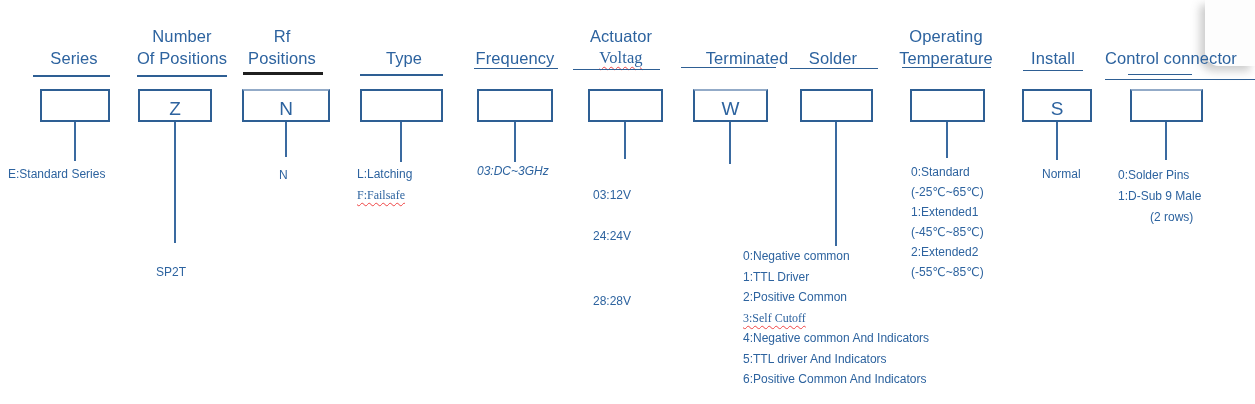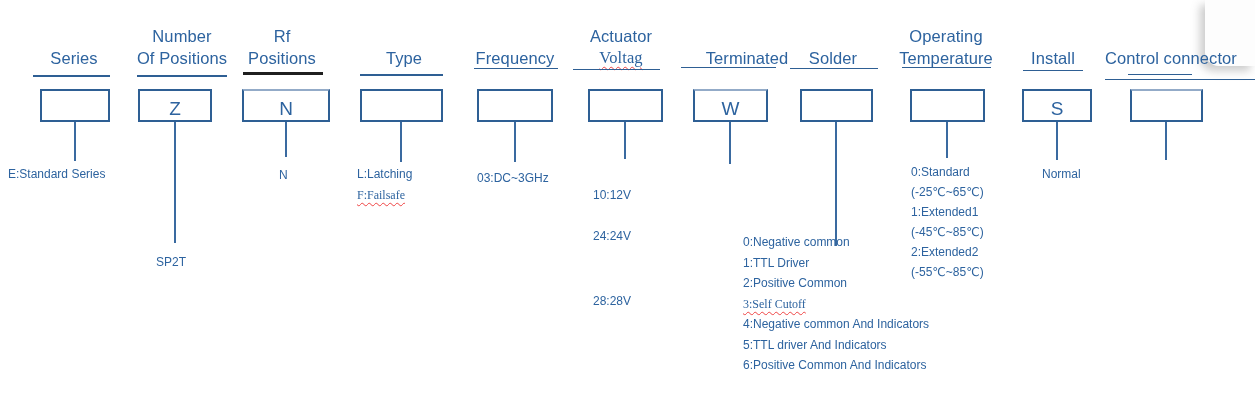--- a/index.html
+++ b/index.html
@@ -41,34 +41,34 @@
     position:absolute;color:var(--txt);font-size:12px;line-height:20.5px;
     white-space:nowrap;z-index:2;
   }
   .note span{display:block;}
   .sq{text-decoration-line:underline;text-decoration-style:wavy;text-decoration-color:var(--red);text-decoration-thickness:1px;text-underline-offset:3px;font-family:Liberation Serif, serif;}
   .indent{padding-left:32px;}
   
   .h1{left:74px;}  .u1{left:33px;top:75px;width:77px;}
   .b1{left:40px;width:70px;} .s1{left:74px;top:121px;height:40px;} .n1{left:8px;top:164px;}
   .h2{left:182px;} .u2{left:137px;top:75px;width:90px;}
-  .b2{left:138px;width:74px;} .s2{left:174px;top:121px;height:122px;} .n2{left:156px;top:252px;}
+  .b2{left:138px;width:74px;} .s2{left:174px;top:121px;height:122px;} .n2{left:156px;top:262px;}
   .h3{left:282px;} .u3{left:243px;top:72px;width:80px;height:2.5px;background:var(--black);}
   .b3{left:242px;width:88px;} .s3{left:285px;top:121px;height:36px;} .n3{left:279px;top:165px;}
   .h4{left:404px;} .u4{left:360px;top:74px;width:83px;height:2px;}
   .b4{left:360px;width:83px;} .s4{left:400px;top:121px;height:41px;} .n4{left:357px;top:164px;line-height:21px;}
   .h5{left:515px;} .u5{left:474px;top:68px;width:84px;height:1.2px;}
-  .b5{left:477px;width:76px;} .s5{left:514px;top:121px;height:41px;} .n5{left:477px;top:168px;}
+  .b5{left:477px;width:76px;} .s5{left:514px;top:121px;height:41px;} .n5{left:477px;top:161px;font-style:italic;}
   .h6{left:621px;} .u6{left:573px;top:69px;width:87px;height:1.2px;}
   .b6{left:588px;width:75px;} .s6{left:624px;top:121px;height:38px;}
   .n6a{left:593px;top:185px;} .n6b{left:593px;top:226px;} .n6c{left:593px;top:291px;}
   .h7{left:747px;} .u7{left:681px;top:67px;width:95px;height:1.2px;}
   .b7{left:693px;width:75px;} .s7{left:729px;top:120px;height:44px;}
   .h8{left:833px;} .u8{left:790px;top:68px;width:88px;height:1.2px;}
-  .b8{left:800px;width:73px;} .s8{left:835px;top:121px;height:125px;} .n8{left:743px;top:232px;}
+  .b8{left:800px;width:73px;} .s8{left:835px;top:121px;height:125px;} .n8{left:743px;top:246px;}
   .h9{left:946px;} .u9{left:902px;top:67px;width:89px;height:1.2px;}
   .b9{left:910px;width:75px;} .s9{left:946px;top:121px;height:37px;} .n9{left:911px;top:162px;line-height:20px;}
   .h10{left:1053px;} .u10{left:1023px;top:70px;width:60px;height:1.2px;}
   .b10{left:1022px;width:70px;} .s10{left:1056px;top:120px;height:40px;} .n10{left:1042px;top:164px;}
   .h11{left:1171px;} .u11a{left:1128px;top:74px;width:64px;height:1.2px;}
   .u11b{left:1105px;top:79px;width:150px;height:1.2px;}
   .b11{left:1130px;width:73px;} .s11{left:1165px;top:120px;height:40px;} .n11{left:1118px;top:165px;line-height:21px;}
   
   .corner{
     position:absolute;top:0;right:0;width:50px;height:66px;background:#fdfdfd;
@@ -140,21 +140,21 @@
     </div>
 
   <div class="hdr two h6">
     <span>Actuator</span>
     <span class="sq">Voltag</span>
   </div>
   <div class="ul u6"></div>
   <div class="box b6"></div>
   <div class="stem s6"></div>
   <div class="note n6a">
-      <span>10:12V</span>
+      <span>03:12V</span>
     </div>
   <div class="note n6b">
       <span>24:24V</span>
     </div>
   <div class="note n6c">
       <span>28:28V</span>
     </div>
 
   <div class="hdr one h7">
       <span>Terminated</span>
@@ -209,16 +209,21 @@
       <span>Normal</span>
     </div>
 
   <div class="hdr one h11">
       <span>Control connector</span>
     </div>
   <div class="ul u11a"></div>
   <div class="ul u11b"></div>
   <div class="box b11 lt"></div>
   <div class="stem s11"></div>
+  <div class="note n11">
+    <span>0:Solder Pins</span>
+    <span>1:D-Sub 9 Male</span>
+    <span class="indent">(2 rows)</span>
+  </div>
 
   <div class="corner"></div>
 
 </div>
 
 </body></html>

